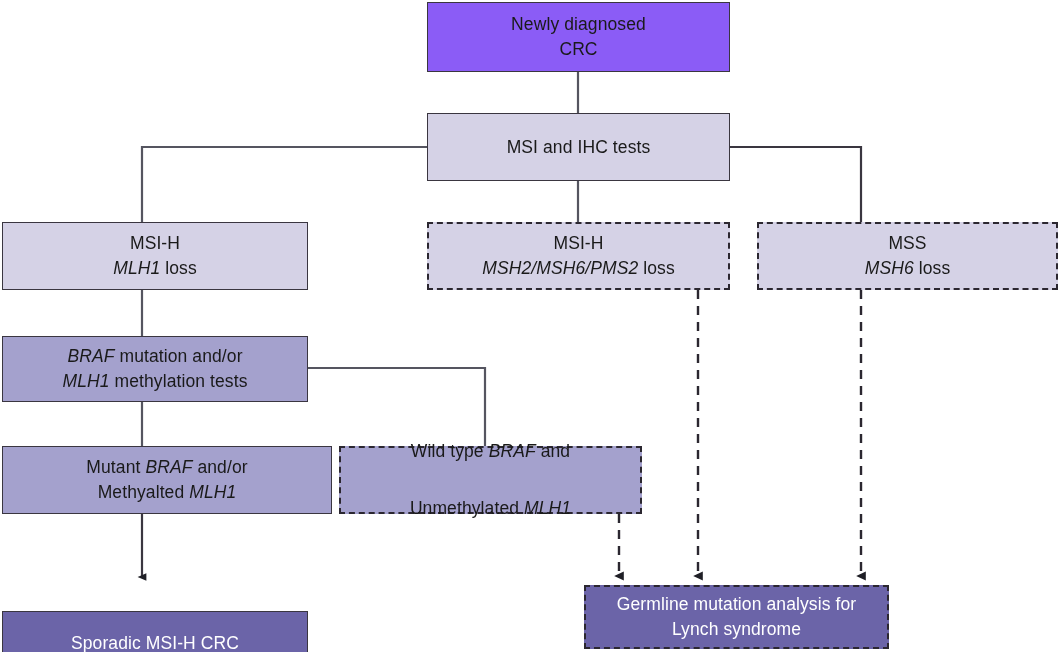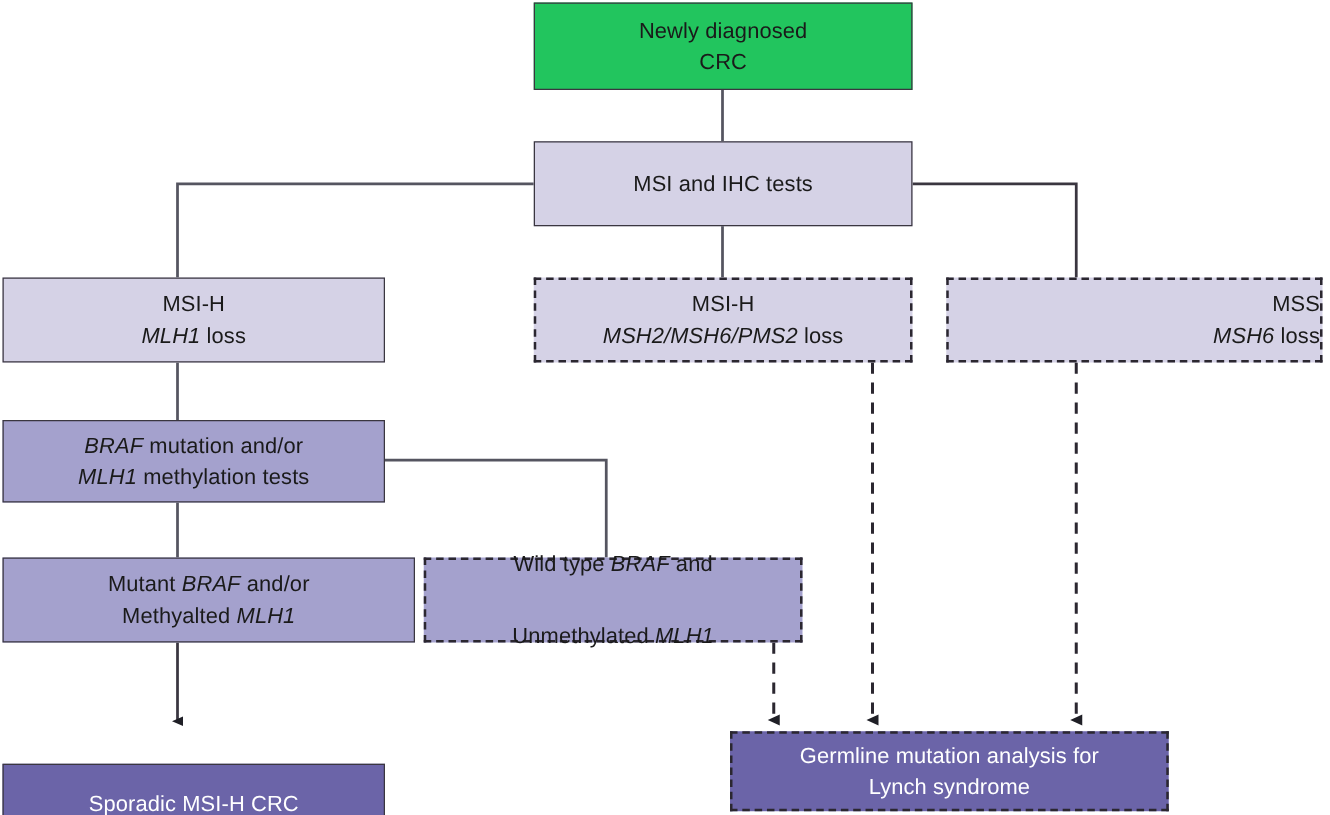--- a/index.html
+++ b/index.html
@@ -28,21 +28,21 @@
     color: #1a1a1a;
     letter-spacing: 0.1px;
     z-index: 3;
   }
   .node .ln { display: block; white-space: nowrap; }
   .node .ln em { font-style: italic; }
 
   .solid-border { border: 1.6px solid #3a3640; }
   .dash-border  { border: 2px dashed #2b2730; }
 
-  .fill-white { background: #22c55e; }
+  .fill-white { background: #8b5cf6; }
   .fill-light { background: #d5d2e6; }
   .fill-mid   { background: #a4a1cd; }
   .fill-dark  { background: #6b64a8; color: #ffffff; }
 
   .edge-layer {
     position: absolute;
     left: 0; top: 0;
     width: 1064px; height: 652px;
     z-index: 1;
     pointer-events: none;
@@ -102,21 +102,21 @@
     </span>
   </div>
 
   <div class="node dash-border fill-light" style="left:427px; top:222px; width:303px; height:68px;">
     <span class="ln">MSI-H</span>
     <span class="ln">
       <em>MSH2/MSH6/PMS2</em><span> loss</span>
     </span>
   </div>
 
-  <div class="node dash-border fill-light" style="left:757px; top:222px; width:301px; height:68px;align-items:flex-end;">
+  <div class="node dash-border fill-light" style="left:757px; top:222px; width:301px; height:68px;">
     <span class="ln">MSS</span>
     <span class="ln">
       <em>MSH6</em><span> loss</span>
     </span>
   </div>
 
   <div class="node solid-border fill-mid" style="left:2px; top:336px; width:306px; height:66px;">
     <span class="ln">
       <em>BRAF</em><span> mutation and/or</span>
     </span>
@@ -140,18 +140,18 @@
     </span>
     <span class="ln">
       <span>Unmethylated </span><em>MLH1</em>
     </span>
   </div>
 
   <div class="node solid-border fill-dark" style="left:2px; top:611px; width:306px; height:64px;">
     <span class="ln">Sporadic MSI-H CRC</span>
   </div>
 
-  <div class="node dash-border fill-dark" style="left:584px; top:585px; width:351px; height:64px;">
+  <div class="node dash-border fill-dark" style="left:584px; top:585px; width:305px; height:64px;">
     <span class="ln">Germline mutation analysis for</span>
     <span class="ln">Lynch syndrome</span>
   </div>
 
 </div>
 
 </body></html>

